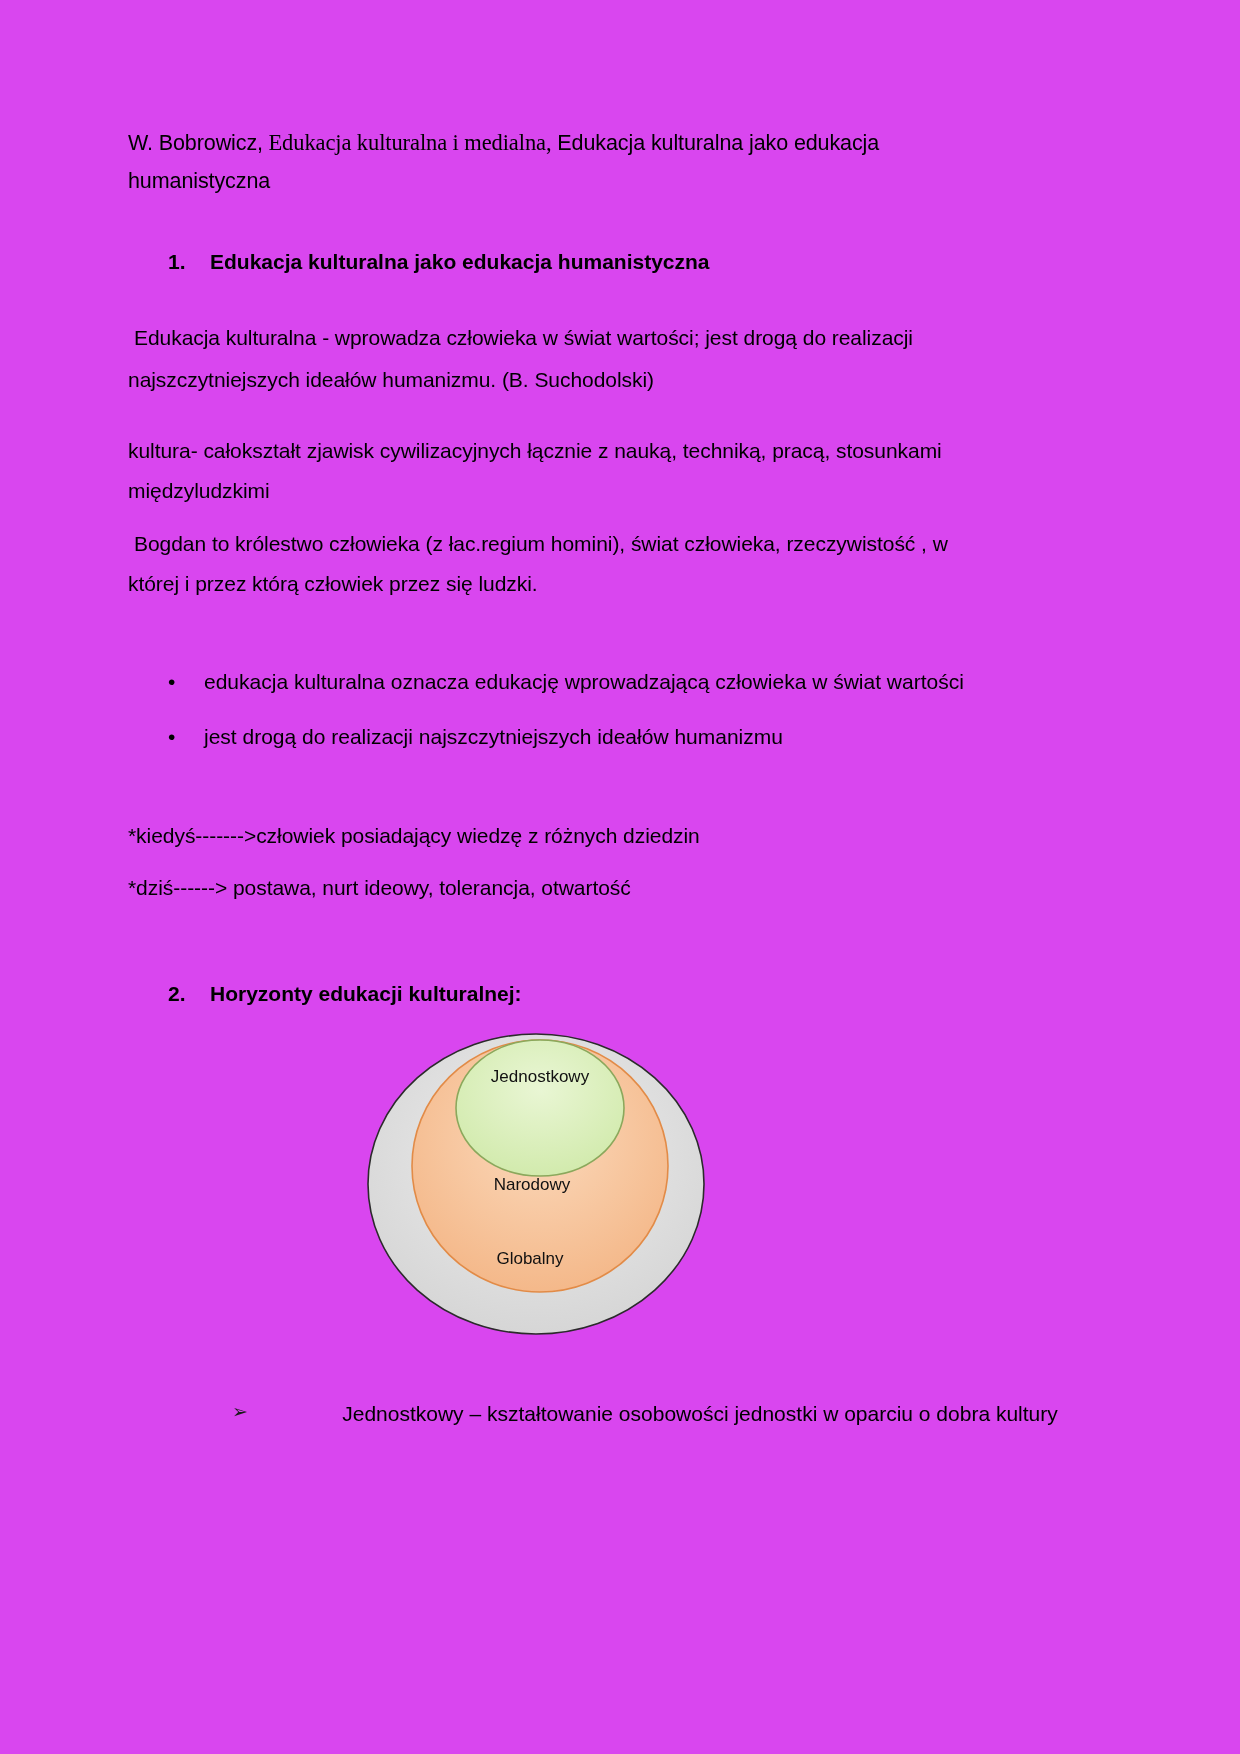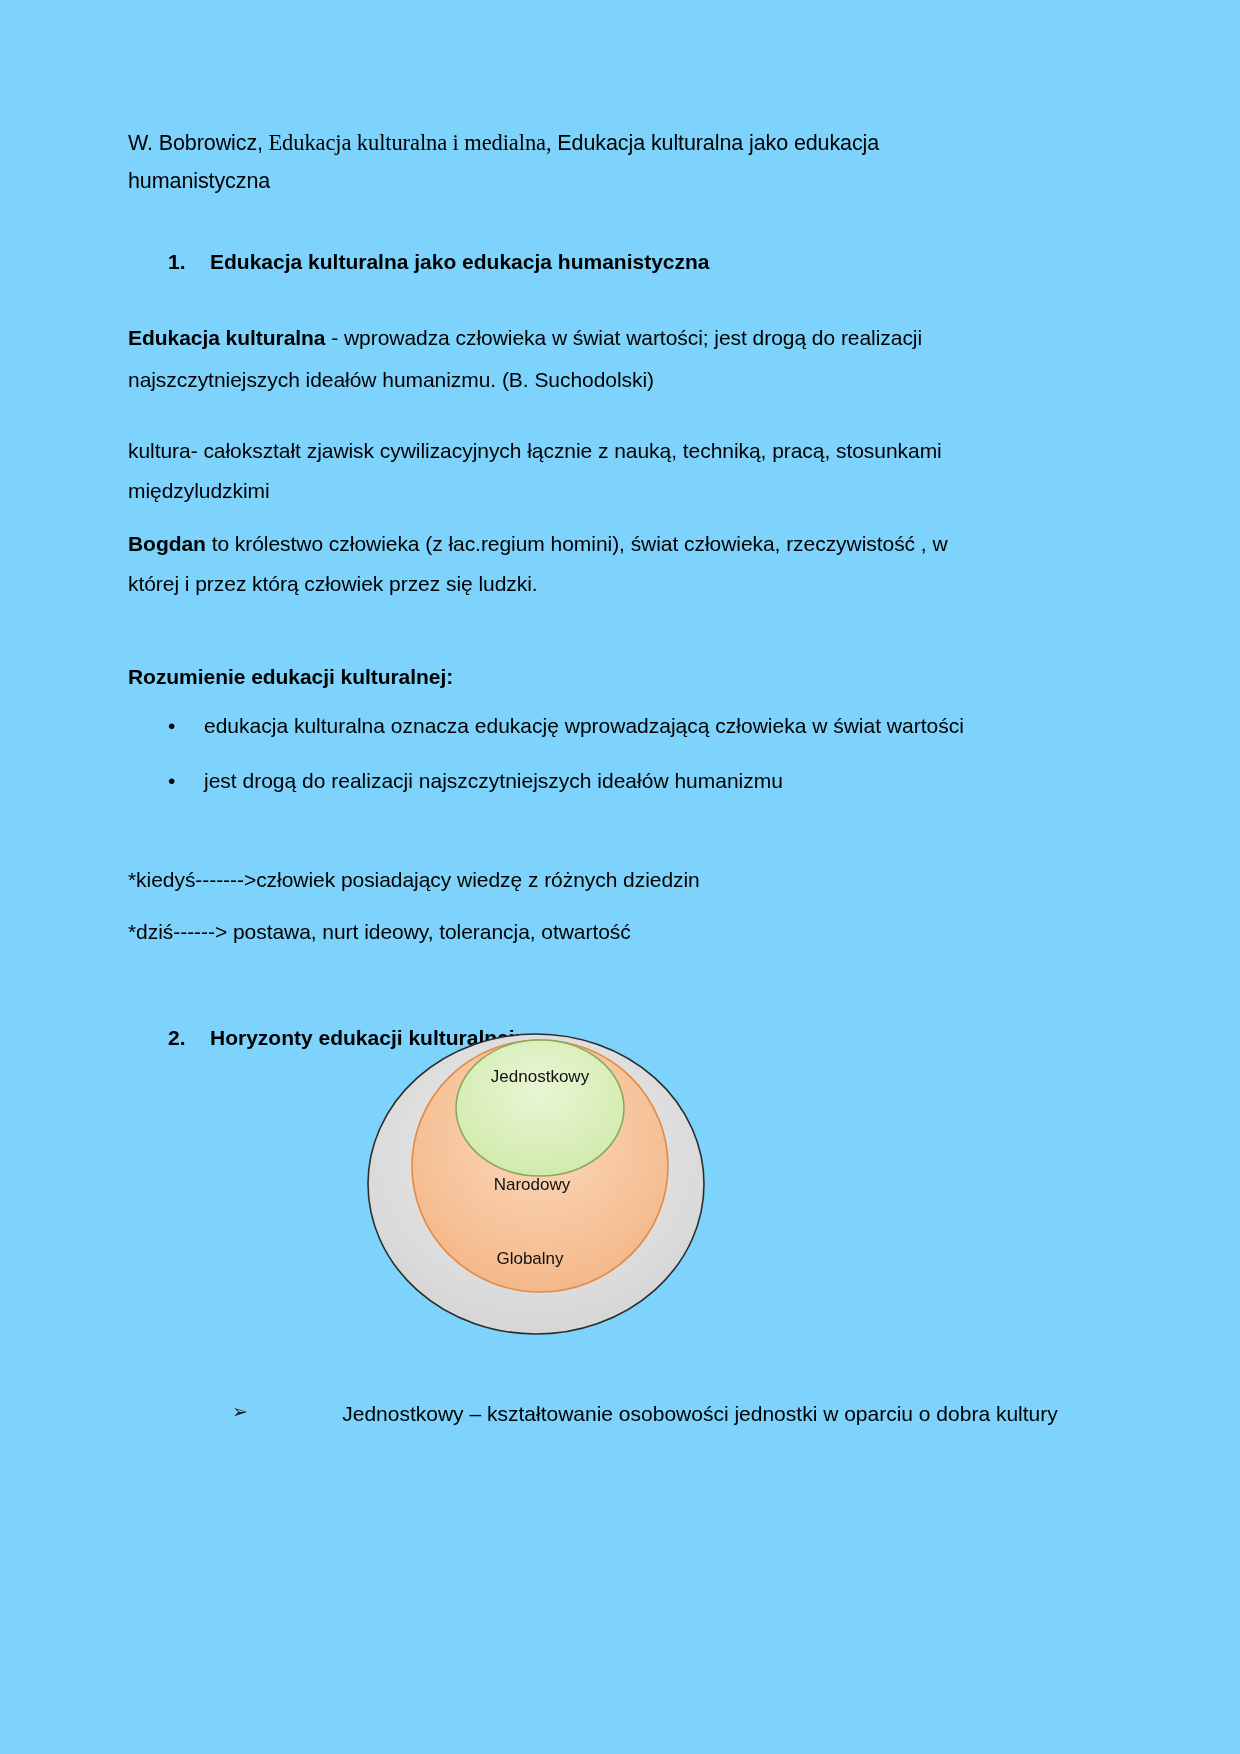--- a/index.html
+++ b/index.html
@@ -10,21 +10,21 @@
   }
   body {
     font-family: "Liberation Sans", sans-serif;
     color: #000000;
   }
   .page {
     position: relative;
     width: 1240px;
     height: 1754px;
     margin: 0 auto;
-    background: #7dd3fc;
+    background: #d946ef;
     overflow: hidden;
   }
 
   
   .content {
     position: absolute;
     left: 128px;
     top: 124px;
     width: 840px;
   }
@@ -59,21 +59,21 @@
 
   p.para {
     margin: 0 0 12px 0;
     font-size: 21px;
     line-height: 2.0;
     letter-spacing: -0.05px;
   }
   p.para.tight {
     line-height: 1.92;
   }
-  p.para b { font-weight: bold; }
+  p.para b { font-weight: normal; margin-left: 6px; }
 
   .gap-sm { height: 18px; }
   .gap-md { height: 40px; }
   .gap-lg { height: 58px; }
 
   ul.bullets {
     list-style: none;
     margin: 10px 0 0 0;
     padding: 0;
   }
@@ -145,21 +145,20 @@
 
     <div class="gap-sm"></div>
 
 
     <p class="para tight">kultura- całokształt zjawisk cywilizacyjnych łącznie z nauką, techniką, pracą, stosunkami międzyludzkimi</p>
 
     <p class="para tight"><b>Bogdan</b><span> to królestwo człowieka (z łac.regium homini), świat człowieka, rzeczywistość , w której i przez którą człowiek przez się ludzki.</span></p>
 
     <div class="gap-md"></div>
 
-    <p class="para"><b>Rozumienie edukacji kulturalnej:</b></p>
 
     <ul class="bullets">
       <li>
         <span class="bullet-dot">•</span>
         <span>edukacja kulturalna oznacza edukację wprowadzającą człowieka w świat wartości</span>
       </li>
       <li>
         <span class="bullet-dot">•</span>
         <span>jest drogą do realizacji najszczytniejszych ideałów humanizmu</span>
       </li>

